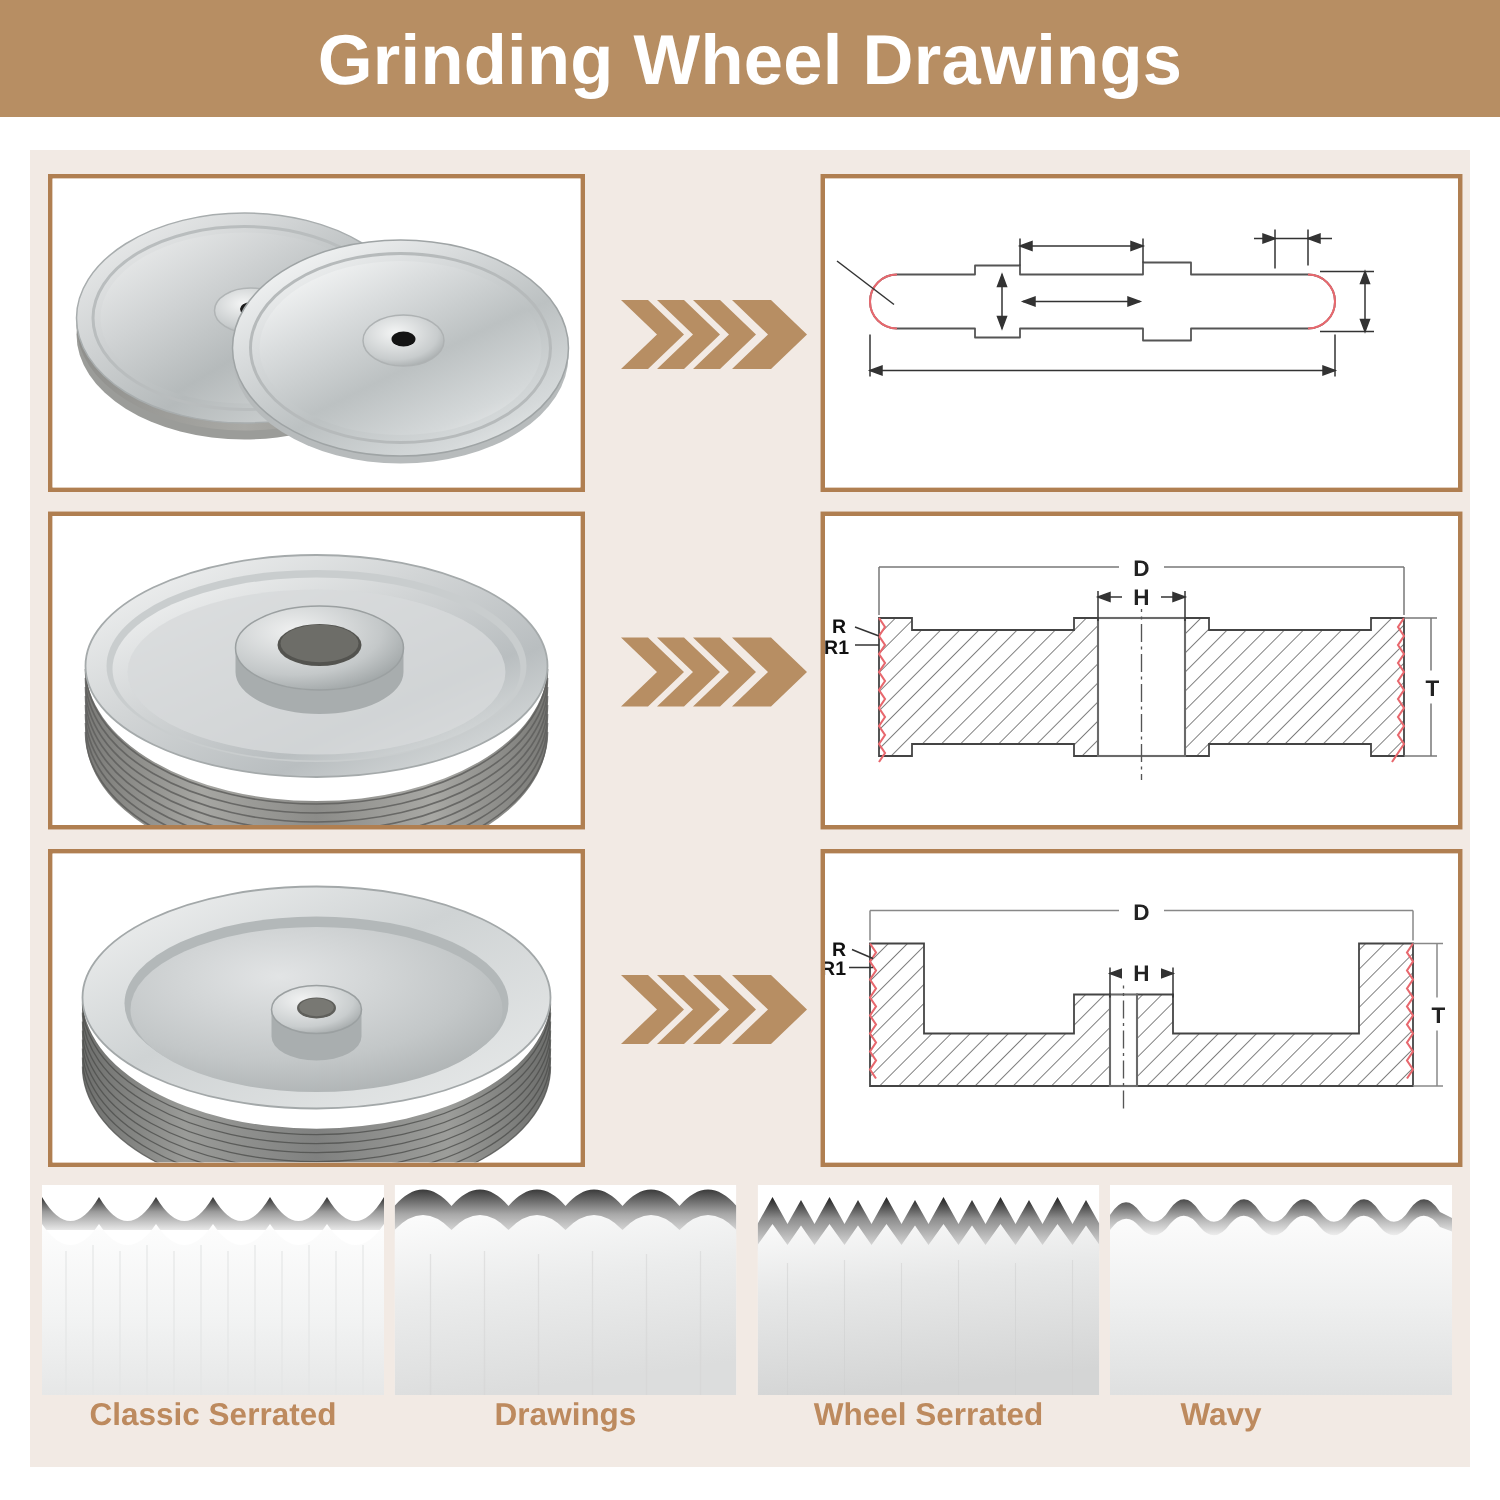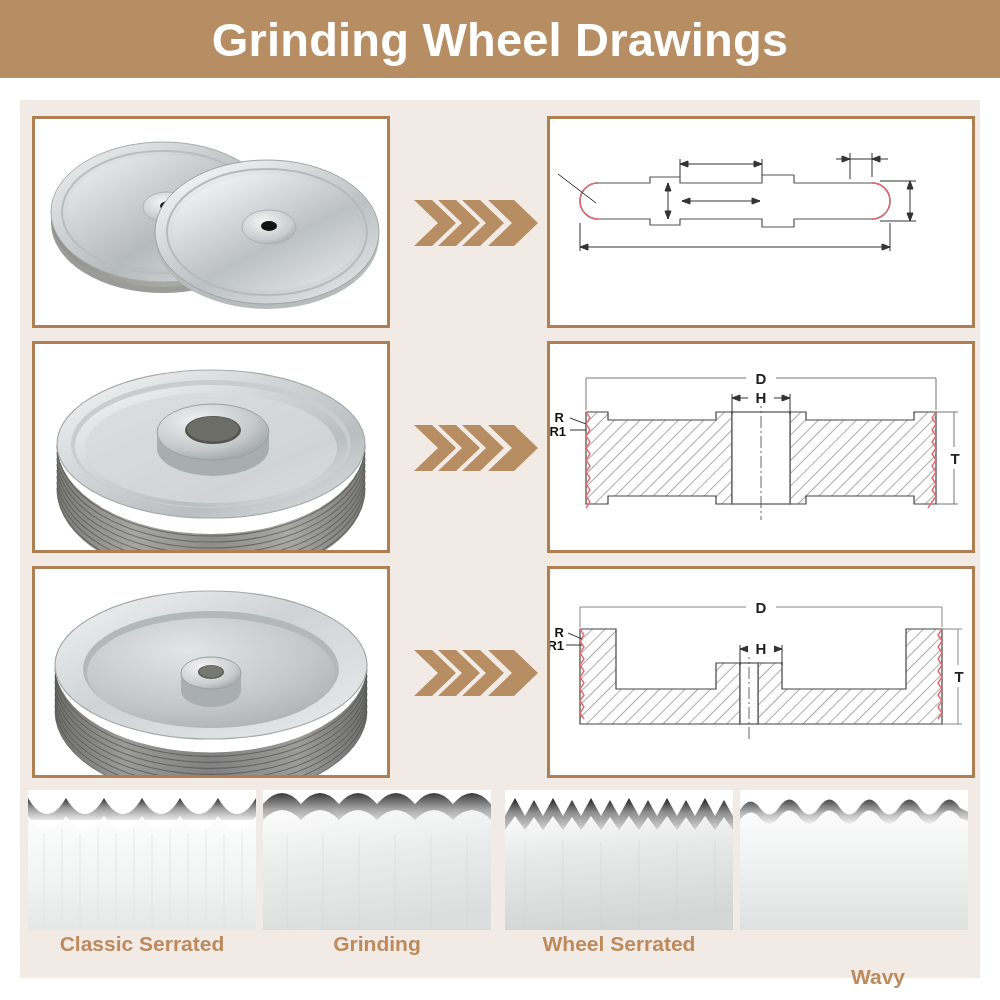--- a/index.html
+++ b/index.html
@@ -73,21 +73,21 @@
     position: absolute; top: 142px; width: 228px;
     text-align: center;
     color: #bd8a5e;
     font-size: 21px;
     font-weight: bold;
     white-space: nowrap;
   }
   .lbl-0 { left: 8px; }
   .lbl-1 { left: 243px; }
   .lbl-2 { left: 485px; }
-  .lbl-3 { left: 744px; margin-top: 33px; }
+  .lbl-3 { left: 680px; }
 </style>
 </head>
 <body>
 
 <div class="page">
 
   <div class="header">
     <div class="header-title">Grinding Wheel Drawings</div>
   </div>
 
@@ -585,19 +585,19 @@
           <path d="M0,20 Q10,4 20,18 Q30,32 40,16 Q50,2 60,18 Q70,32 80,16 Q90,2 100,18
                    Q110,32 120,16 Q130,2 140,18 Q150,32 160,16 Q170,2 180,18 Q190,32 200,16 Q210,2 220,18 L228,22
                    L228,34 L0,34 Z" fill="url(#toothG3)"></path>
           <path d="M0,30 Q10,16 20,28 Q30,40 40,26 Q50,14 60,28 Q70,40 80,26 Q90,14 100,28
                    Q110,40 120,26 Q130,14 140,28 Q150,40 160,26 Q170,14 180,28 Q190,40 200,26 Q210,14 220,28 L228,31
                    L228,140 L0,140 Z" fill="url(#bodyG3)"></path>
         </svg>
       </div>
 
       <div class="blade-label lbl-0">Classic Serrated</div>
-      <div class="blade-label lbl-1">Grinding</div>
+      <div class="blade-label lbl-1">Drawings</div>
       <div class="blade-label lbl-2">Wheel Serrated</div>
       <div class="blade-label lbl-3">Wavy</div>
     </div>
 
   </div>
 </div>
 
 </body></html>

